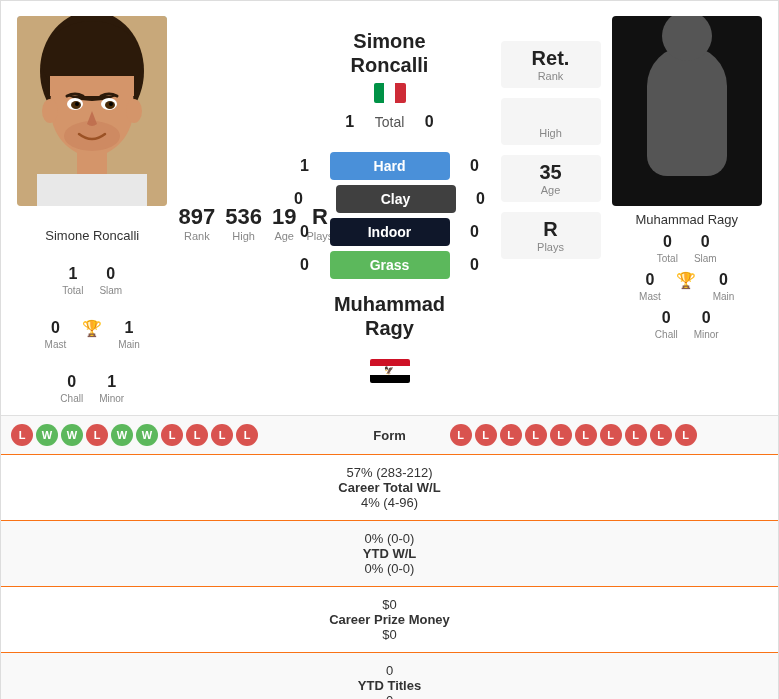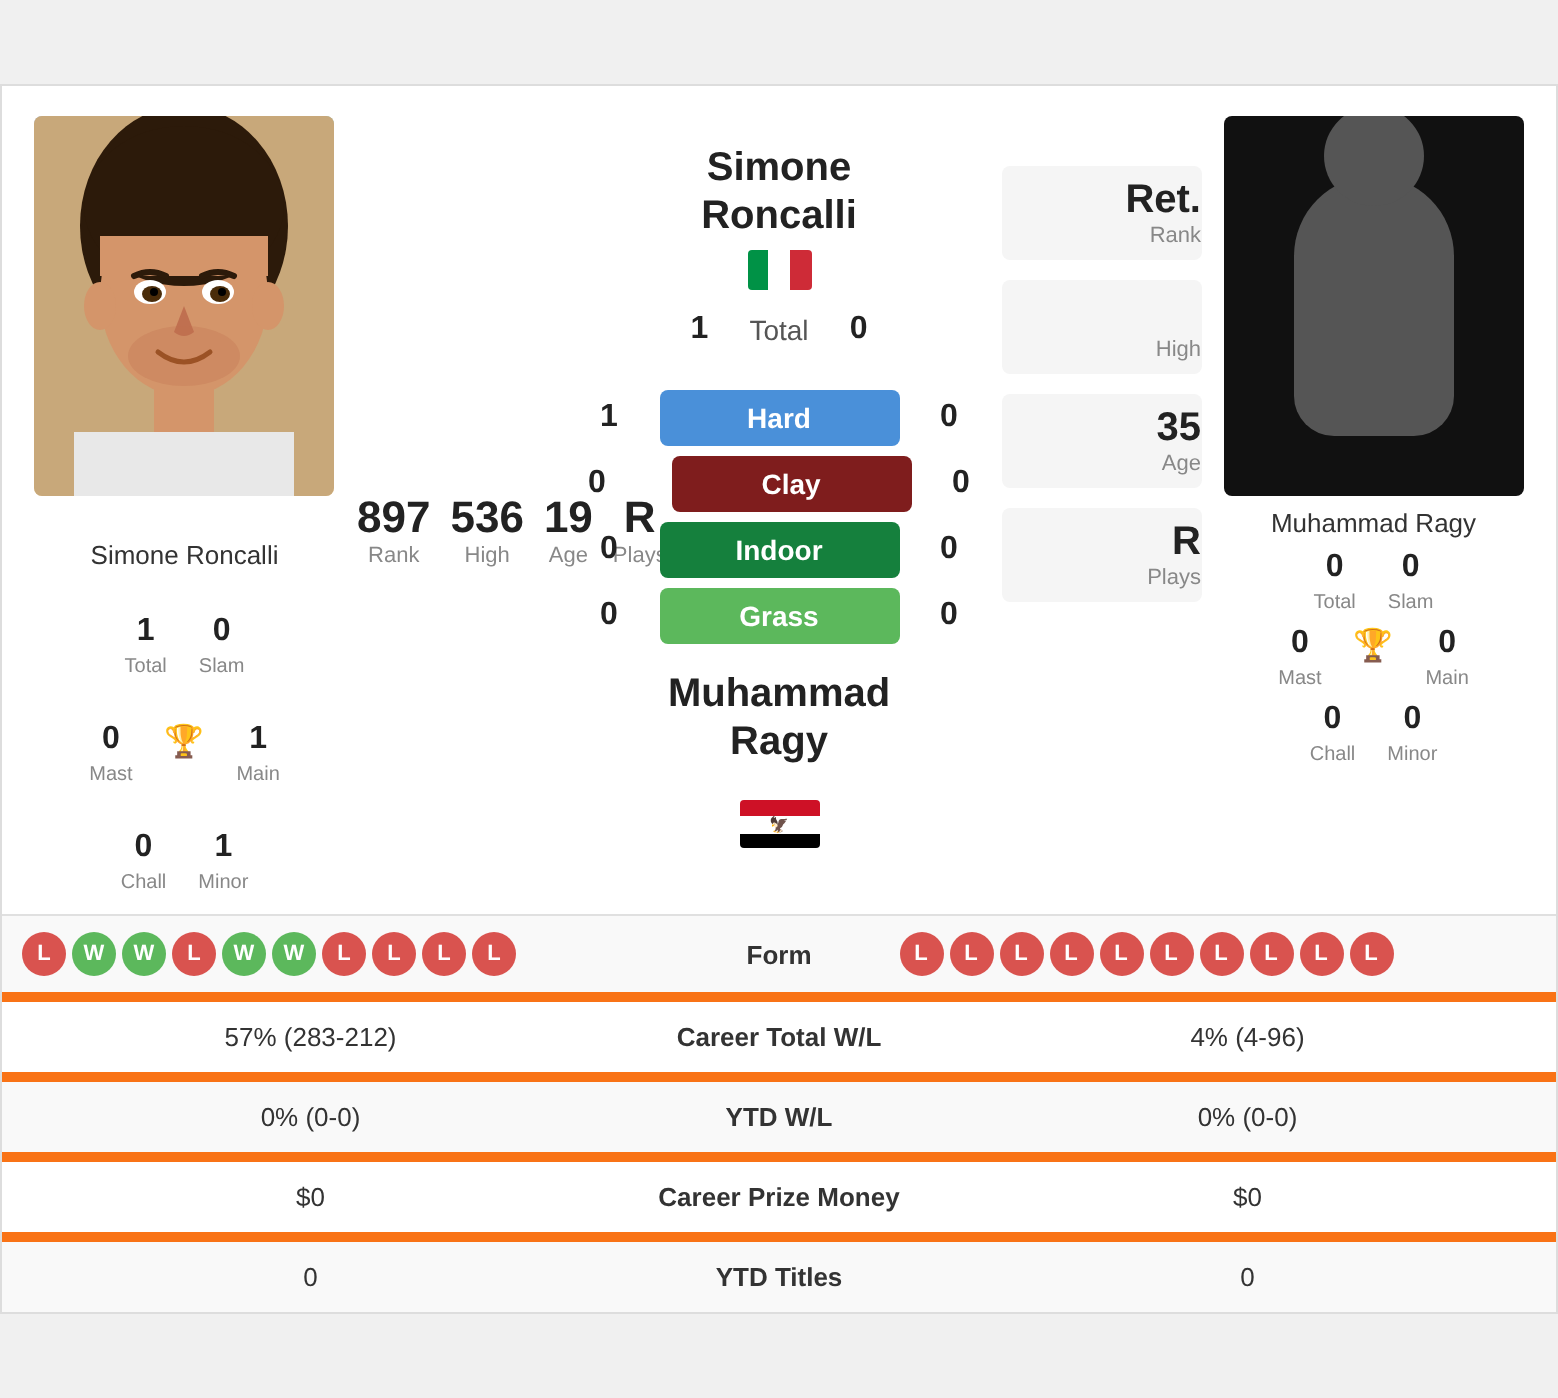--- a/index.html
+++ b/index.html
@@ -161,22 +161,22 @@
     .court-btn {
       width: 120px;
       padding: 6px 0;
       text-align: center;
       color: #fff;
       font-weight: bold;
       font-size: 14px;
       border-radius: 4px;
     }
     .court-btn.hard { background: #4a90d9; }
-    .court-btn.clay { background: #7f1d1d; margin-left: 12px; }
-    .court-btn.indoor { background: #15803d; }
+    .court-btn.clay { background: #404040; margin-left: 12px; }
+    .court-btn.indoor { background: #0f172a; }
     .court-btn.grass { background: #5cb85c; }
     .total-row {
       display: flex;
       align-items: center;
       justify-content: center;
       gap: 10px;
       margin-bottom: 8px;
     }
     .total-label {
       font-size: 14px;
@@ -195,21 +195,21 @@
       flex-shrink: 0;
       display: flex;
       flex-direction: column;
       align-items: center;
       justify-content: flex-start;
       gap: 10px;
       padding: 0 5px;
       margin-top: 30px;
     }
     .right-stat {
-      text-align: right;
+      text-align: center;
       background: #f5f5f5;
       width: 100%;
       border-radius: 4px;
       padding: 6px 0;
     }
     .right-stat .val {
       font-size: 20px;
       font-weight: bold;
       color: #222;
     }
@@ -271,22 +271,23 @@
     }
     .badge.w { background: #5cb85c; }
     .badge.l { background: #d9534f; }
     
     .stats-table {
       width: 100%;
     }
     .stats-table-row {
       display: flex;
       align-items: center;
-      border-top: 5px solid #f97316;
+      border-top: 1px solid #f97316;
       padding: 10px 20px;
+      flex-direction: column;
     }
     .stats-table-row:nth-child(even) {
       background: #f9f9f9;
     }
     .stats-table-row .left-val {
       flex: 1;
       text-align: center;
       font-size: 13px;
       color: #333;
     }

